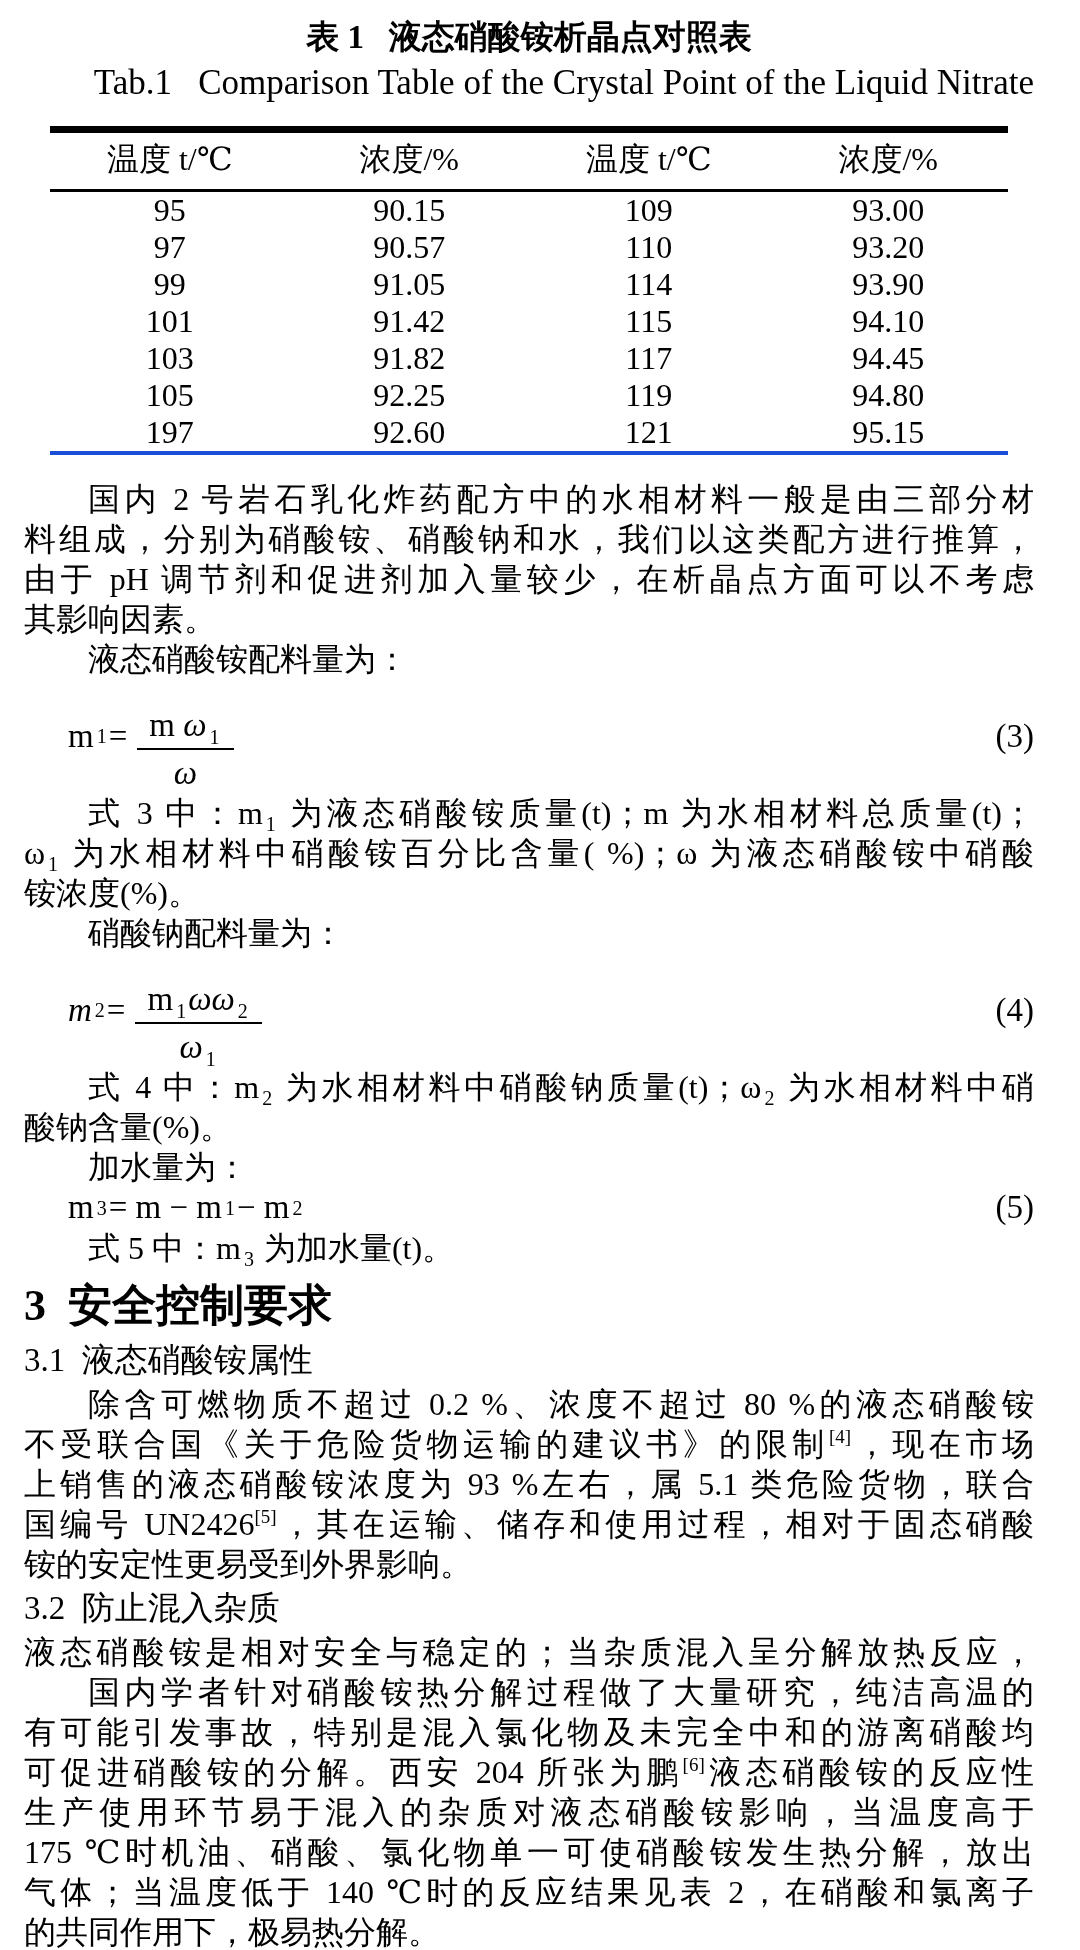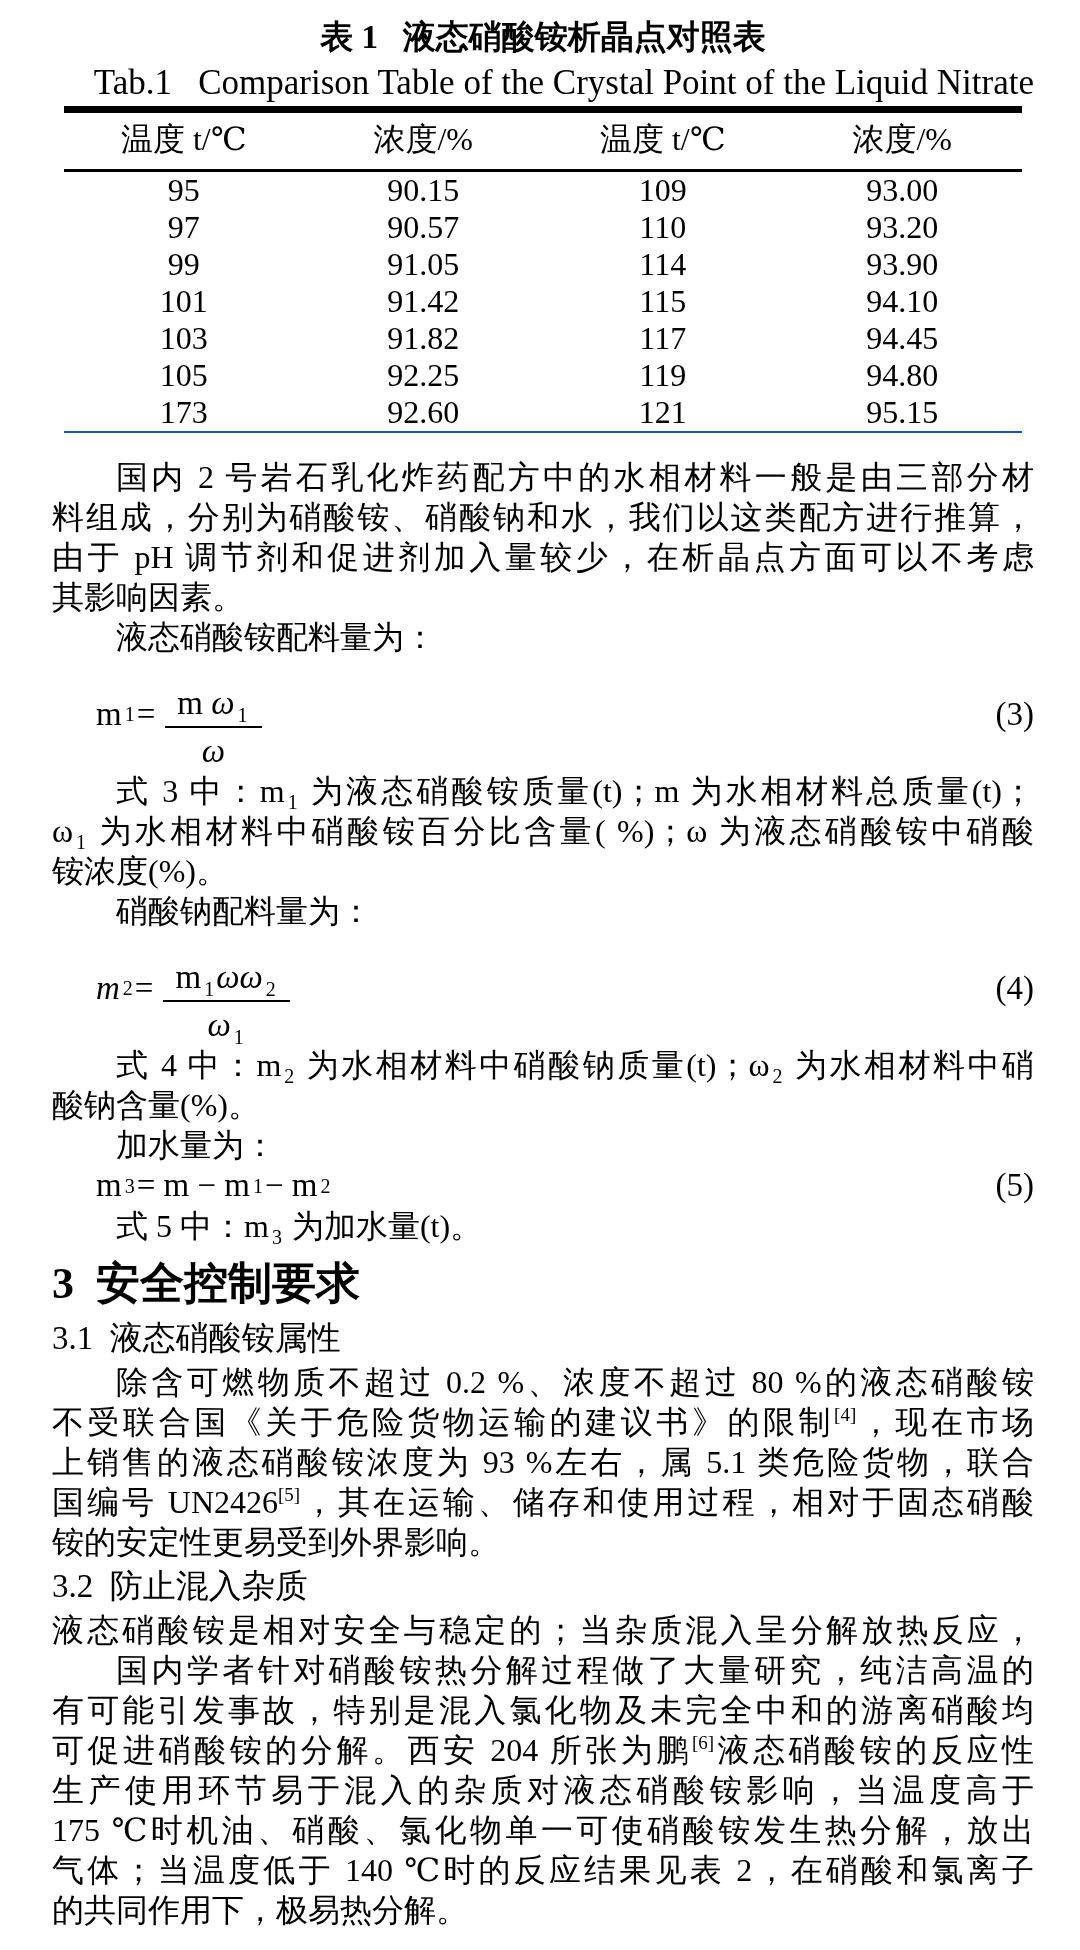--- a/index.html
+++ b/index.html
@@ -2,26 +2,26 @@
 <html><head>
 <meta charset="utf-8">
 <style>
   html,body{margin:0;padding:0;}
   body{
     width:1080px;height:1950px;
     background:#ffffff;color:#000000;
     font-family:"Liberation Serif","DejaVu Serif",serif;
     overflow:hidden;
   }
-  .page{box-sizing:border-box;width:1080px;height:1950px;padding:14px 46px 0 52px;}
+  .page{box-sizing:border-box;width:1080px;height:1950px;padding:14px 46px 0 24px;}
   .t1-title-cn{font-weight:700;font-size:33px;line-height:46px;text-align:center;white-space:pre;}
   .t1-title-en{font-size:35px;line-height:46px;text-align:right;white-space:pre;}
   table.t1{
-    width:958px;margin:0 auto 0;border-collapse:collapse;
-    border-top:7px solid #000;border-bottom:2px solid #1d4ed8;
+    width:958px;margin:20px auto 0;border-collapse:collapse;
+    border-top:7px solid #000;border-bottom:4px solid #1d4ed8;
   }
   table.t1 th{
     font-weight:400;font-size:32px;padding:5px 0 7px;
     border-bottom:3px solid #000;width:25%;text-align:center;
   }
   table.t1 td{font-size:32px;text-align:center;height:37px;padding:0;}
   .content{margin-top:24px;}
   .para{margin:0;}
   .line{font-size:32px;line-height:40px;text-align:justify;text-align-last:justify;}
   .line.nj{text-align-last:auto;}
@@ -88,21 +88,21 @@
           <td>117</td>
           <td>94.45</td>
         </tr>
         <tr>
           <td>105</td>
           <td>92.25</td>
           <td>119</td>
           <td>94.80</td>
         </tr>
         <tr>
-          <td>173</td>
+          <td>197</td>
           <td>92.60</td>
           <td>121</td>
           <td>95.15</td>
         </tr>
       </tbody>
   </table>
 
   <div class="content" id="content">
       <div class="para">
         <div class="line ind"><span>国内 2 号岩石乳化炸药配方中的水相材料一般是由三部分材</span></div>

